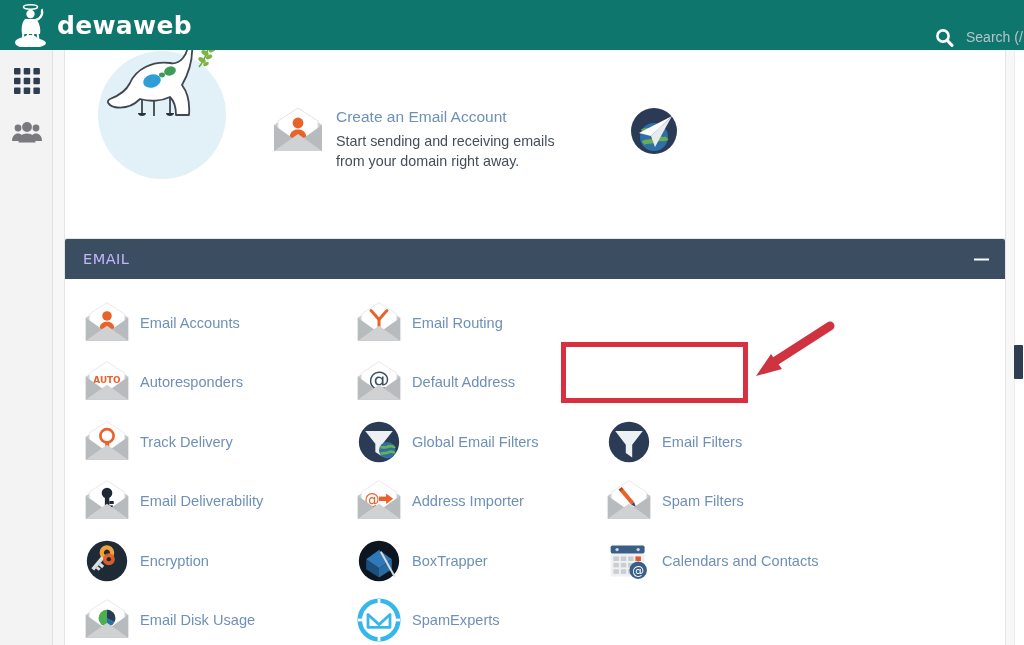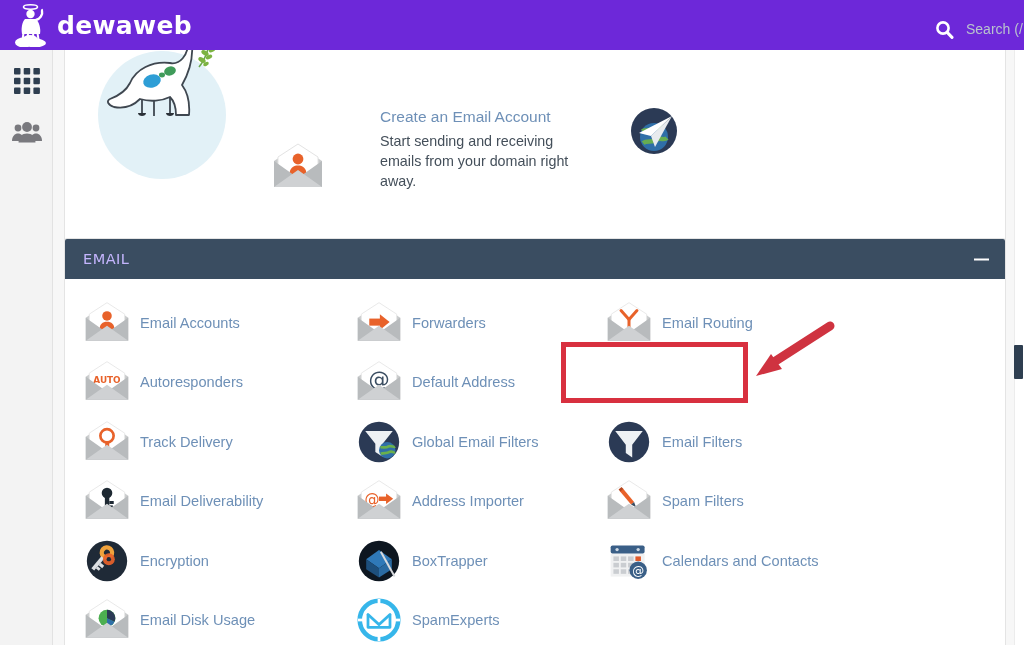--- a/index.html
+++ b/index.html
@@ -8,39 +8,39 @@
     overflow: hidden;
     background: #f5f5f5;
     font-family: "Liberation Sans", sans-serif;
     -webkit-font-smoothing: antialiased;
   }
 
   
   #topbar {
     position: absolute; left: 0; top: 0;
     width: 1024px; height: 50px;
-    background: #6d28d9;
+    background: #0f766e;
     display: flex; align-items: center;
     z-index: 40;
   }
   #logo-wrap {
     display: flex; align-items: center;
     margin-left: 12px;
   }
   #logo-mark { width: 42px; height: 44px; display: block; }
   #logo-text {
     color: #ffffff;
     font-size: 25px;
     font-weight: bold;
     letter-spacing: .3px;
     margin-left: 3px;
     font-family: "DejaVu Sans", sans-serif;
   }
   #search-area {
-    position: absolute; right: 0; top: 4px;
+    position: absolute; right: 0; top: 12px;
     height: 50px; display: flex; align-items: center;
     padding-right: 0;
   }
   #search-icon { margin-right: 12px; }
   #search-input {
     background: transparent; border: none; outline: none;
     color: #b9c3cd; font-size: 14px;
     font-family: "Liberation Sans", sans-serif;
     width: 58px;
     padding: 0;
@@ -86,22 +86,21 @@
     position: absolute; left: 0; top: 0;
     width: 128px; height: 128px;
     border-radius: 50%;
     background: #e2f1f7;
   }
   #dino-svg { position: absolute; left: -2px; top: -14px; }
 
   .promo {
     position: absolute;
     display: flex;
-    align-items: flex-end;
-    gap: 44px;
+    align-items: flex-start;
   }
   #promo-email { left: 207px; top: 114px; width: 305px; }
   #promo-site  { left: 565px; top: 114px; width: 310px; }
   .promo-icon { flex: 0 0 auto; margin-right: 12px; }
   .promo-title {
     color: #6e90b7; font-size: 15.5px; line-height: 20px;
     margin-bottom: 4px; cursor: pointer;
   }
   .promo-desc {
     color: #444f5a; font-size: 14.3px; line-height: 20px;
@@ -345,35 +344,20 @@
               <g fill="#e8622a">
                   <circle cx="26" cy="16" r="5.4"></circle>
               <path d="M17.5 32 C17.5 25 21 22.5 26 22.5 C31 22.5 34.5 25 34.5 32 Z"></path>
                 </g>
               <path d="M2 18 L26 35 L50 18 L50 44 L2 44 Z" fill="#b8bbbd"></path>
               <path d="M2 44 L26 27 L50 44 Z" fill="#cfd1d3"></path>
             </svg>
           </span>
           <span class="item-label">Email Accounts</span>
         </div>
-        <div class="egrid-cell c2">
-          <span class="item-icon">
-            <svg width="46" height="44" viewBox="0 0 52 48">
-              <path d="M2 18 L26 2 L50 18 L50 44 L2 44 Z" fill="#c9cbcc"></path>
-              <path d="M6 14 L26 1 L46 14 L46 40 L6 40 Z" fill="#ffffff" stroke="#e6e6e6"></path>
-              <g fill="#e8622a">
-                  <rect x="15" y="19" width="14" height="8"></rect>
-              <path d="M27 14 L38 23 L27 32 Z"></path>
-                </g>
-              <path d="M2 18 L26 35 L50 18 L50 44 L2 44 Z" fill="#b8bbbd"></path>
-              <path d="M2 44 L26 27 L50 44 Z" fill="#cfd1d3"></path>
-            </svg>
-          </span>
-          <span class="item-label">Forwarders</span>
-        </div>
         <div class="egrid-cell c3">
           <span class="item-icon">
             <svg width="46" height="44" viewBox="0 0 52 48">
               <path d="M2 18 L26 2 L50 18 L50 44 L2 44 Z" fill="#c9cbcc"></path>
               <path d="M6 14 L26 1 L46 14 L46 40 L6 40 Z" fill="#ffffff" stroke="#e6e6e6"></path>
               <g stroke="#e8622a" stroke-width="3.4" fill="none" stroke-linecap="round">
                 <path d="M17 10 L26 20 L35 10"></path>
                   <path d="M26 20 L26 33"></path>
               </g>
               <circle cx="26" cy="34" r="3" fill="#e8622a"></circle>

